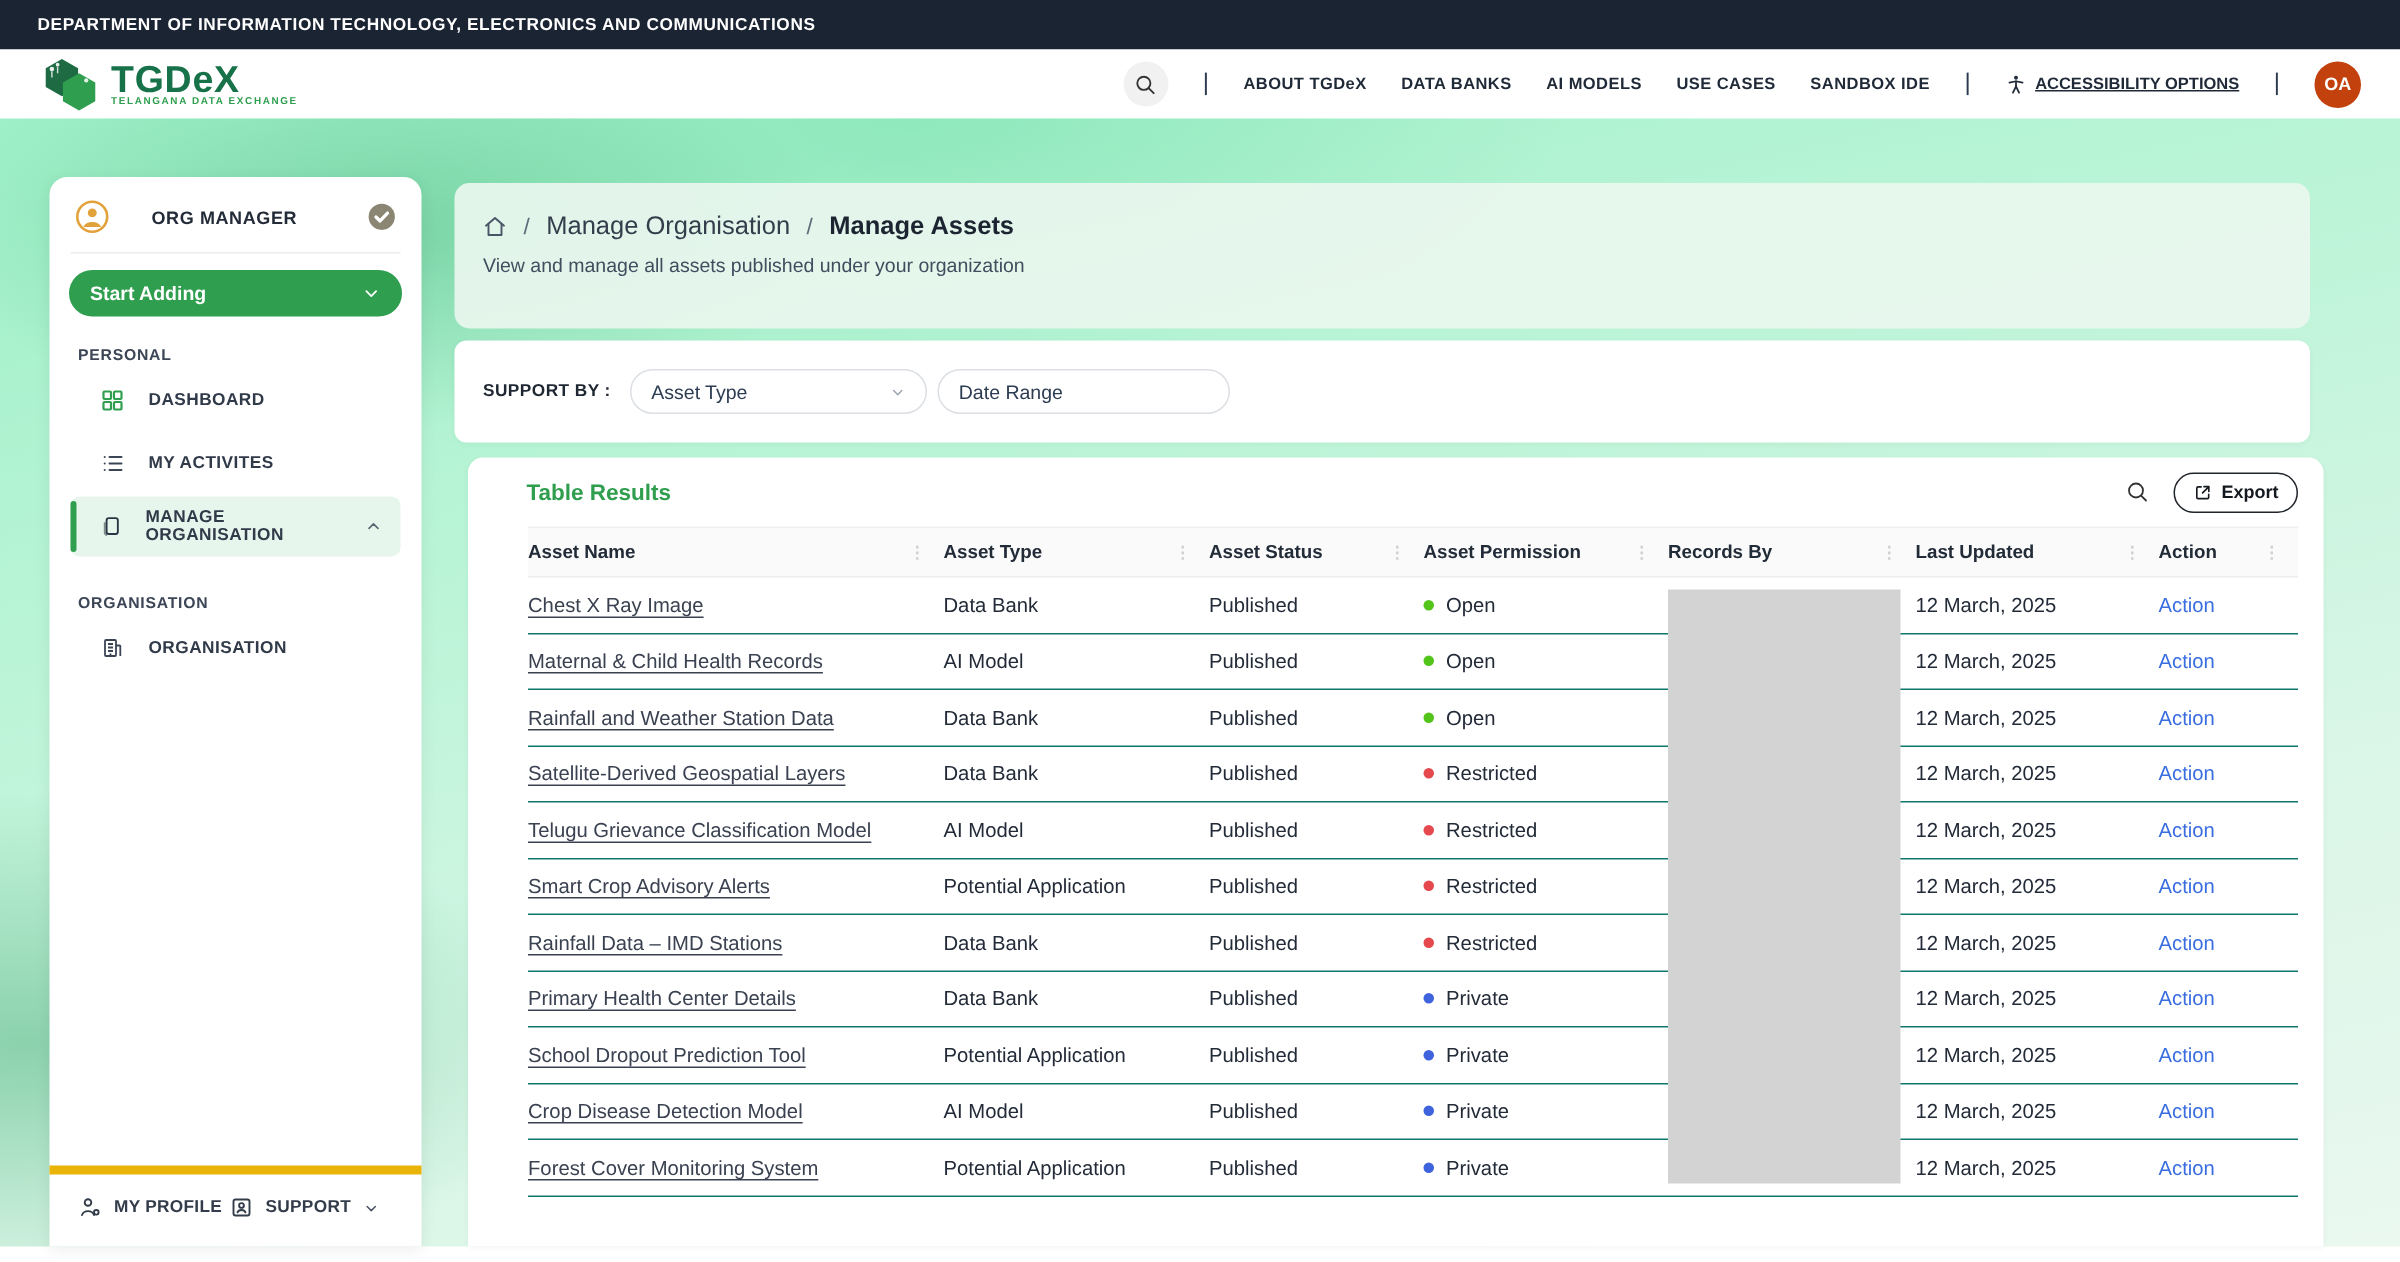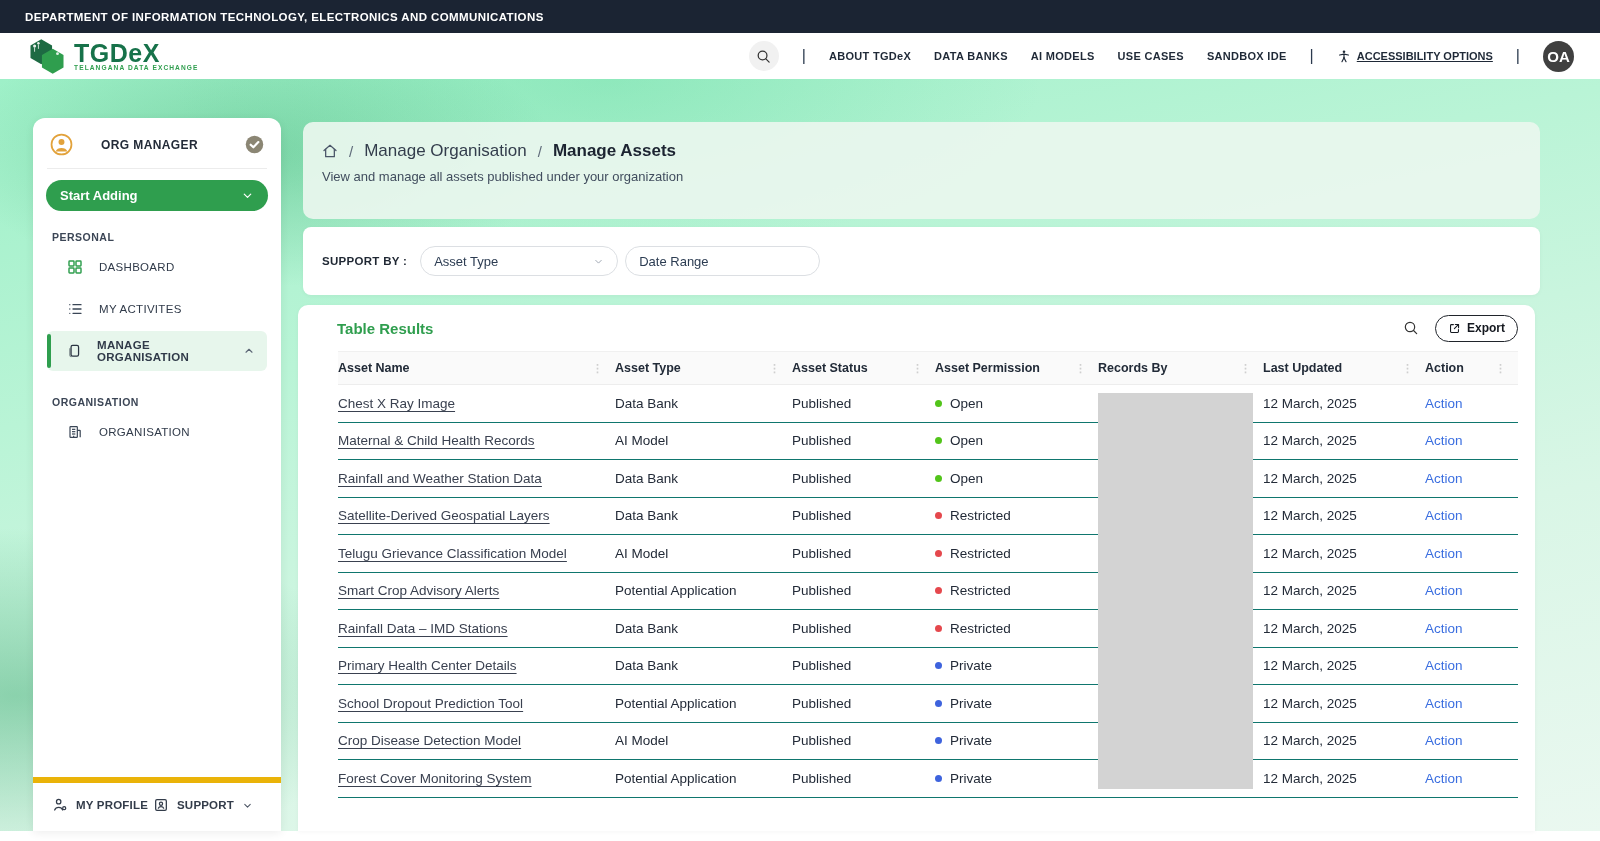--- a/index.html
+++ b/index.html
@@ -14,22 +14,22 @@
   .header { height:46px; background:#fff; display:flex; align-items:center; padding:0 26px; }
   .logo { display:flex; align-items:center; gap:6px; cursor:pointer; }
   .logo-text .word { font-size:25px; font-weight:800; color:#17724a; letter-spacing:.5px; line-height:22px; }
   .logo-text .tag  { font-size:6.6px; font-weight:700; color:#2f9e4e; letter-spacing:1.1px; }
   .hright { margin-left:auto; display:flex; align-items:center; gap:23px; }
   .searchbtn { width:30px; height:30px; border-radius:50%; background:#f1f1f1; display:flex;
     align-items:center; justify-content:center; color:#333; cursor:pointer; }
   .pipe { color:#2b3a4e; font-size:16px; font-weight:300; }
   .navitem { font-size:11px; font-weight:700; color:#1f2937; letter-spacing:.3px; cursor:pointer; white-space:nowrap; }
   .acc { display:flex; align-items:center; gap:6px; font-size:11px; font-weight:700; color:#1f2937; cursor:pointer;text-decoration:underline; }
-  .avatar { width:31px; height:31px; border-radius:50%; background:#404040; color:#fff;
-    font-size:15px; font-weight:700; display:flex; align-items:center; justify-content:center; cursor:pointer; }
+  .avatar { width:31px; height:31px; border-radius:50%; background:#c2410c; color:#fff;
+    font-size:12px; font-weight:700; display:flex; align-items:center; justify-content:center; cursor:pointer; }
 
   
   .main { position:relative; height:752px;
     background:
       radial-gradient(430px 190px at 16% 10%, rgba(55,170,108,.40), transparent 70%),
       radial-gradient(520px 240px at 1% 82%, rgba(44,160,100,.42), transparent 70%),
       radial-gradient(620px 250px at 38% 0%, rgba(95,215,156,.35), transparent 70%),
       linear-gradient(168deg,#9ef0c8 0%,#b9f4d6 32%,#d9f6e6 68%,#eaf8f0 100%); }
 
   
@@ -37,21 +37,21 @@
     border-radius:12px 12px 0 0; box-shadow:0 2px 10px rgba(0,0,0,.07); display:flex; flex-direction:column; }
   .profile-row { display:flex; align-items:center; gap:28px; padding:15px 16px 12px 17px; }
   .role-label { font-size:12px; font-weight:700; color:#232b38; letter-spacing:.4px; }
   .profile-row .badge { margin-left:auto; }
   .sb-divider { border-top:1px solid #ececec; margin:0 14px; }
   .start-btn { margin:11px 13px 2px; height:31px; border-radius:16px; background:#2f9e4e; color:#fff;
     display:flex; align-items:center; padding:0 14px; font-size:13px; font-weight:600; cursor:pointer; }
   .start-btn .chev { margin-left:auto; display:flex; }
   .sec-label { margin:18px 0 3px 19px; font-size:10.5px; font-weight:700; color:#3c4656; letter-spacing:.5px; }
   .mitem { height:40px; margin:1px 14px; border-radius:6px; display:flex; align-items:center; gap:15px;
-    padding-left:20px; font-size:11.5px; font-weight:400; color:#303a49; letter-spacing:.3px;
+    padding-left:20px; font-size:11.5px; font-weight:700; color:#303a49; letter-spacing:.3px;
     cursor:pointer; position:relative; }
   .mitem .icon { display:flex; width:17px; }
   .mitem.active { background:#e7f6ec; font-weight:700; }
   .mitem.active::before { content:""; position:absolute; left:0; top:3px; bottom:3px; width:4px;
     border-radius:3px; background:#2f9e4e; }
   .mitem .chev-r { margin-left:auto; margin-right:12px; color:#5b6575; display:flex; }
   .submenu { margin:2px 16px 0 40px; border-left:2px solid #e4e4e4; padding:2px 0; }
   .smitem { height:30px; display:flex; align-items:center; padding-left:22px; font-size:11px;
     font-weight:600; color:#39424f; letter-spacing:.3px; cursor:pointer; border-radius:4px; }
   .smitem.active { background:#e9f7ee; }
@@ -73,21 +73,21 @@
   
   .filter-panel { position:absolute; left:303px; top:148px; width:1237px; height:68px; background:#fff;
     border-radius:8px; display:flex; align-items:center; padding:0 19px; box-shadow:0 1px 4px rgba(0,0,0,.04); }
   .filter-label { font-size:11.5px; font-weight:700; color:#1f2733; letter-spacing:.3px; margin-right:13px; }
   .pill { height:30px; border:1px solid #dcdfe3; border-radius:15px; display:flex; align-items:center;
     padding:0 13px; font-size:13px; color:#2c3c52; background:#fff; cursor:pointer; margin-right:7px; }
   .pill .chev { margin-left:auto; color:#98a1ad; display:flex; }
   .pill.w1 { width:198px; } .pill.w2 { width:198px; } .pill.w3 { width:195px; }
 
   
-  .table-panel { position:absolute; left:298px; top:226px; width:1237px; height:526px; background:#fff;
+  .table-panel { position:absolute; left:312px; top:226px; width:1237px; height:526px; background:#fff;
     border-radius:10px 10px 0 0; padding:0 17px 0 36px; box-shadow:0 1px 4px rgba(0,0,0,.04); }
   .title-row { height:46px; display:flex; align-items:center; }
   .table-title { font-size:15px; font-weight:700; color:#2f9e4e; margin-left:3px; }
   .title-right { margin-left:auto; display:flex; align-items:center; gap:16px; }
   .tbl-search { color:#333; display:flex; cursor:pointer; }
   .export-btn { height:27px; border:1.4px solid #20242b; border-radius:14px; background:#fff;
     display:flex; align-items:center; gap:6px; padding:0 12px; font-size:12px; font-weight:700;
     color:#14181f; cursor:pointer; }
   .tgrid { margin-left:4px; width:1180px; }
   .grid-cols { display:grid; grid-template-columns:277px 177px 143px 163px 165px 162px 1fr; }

